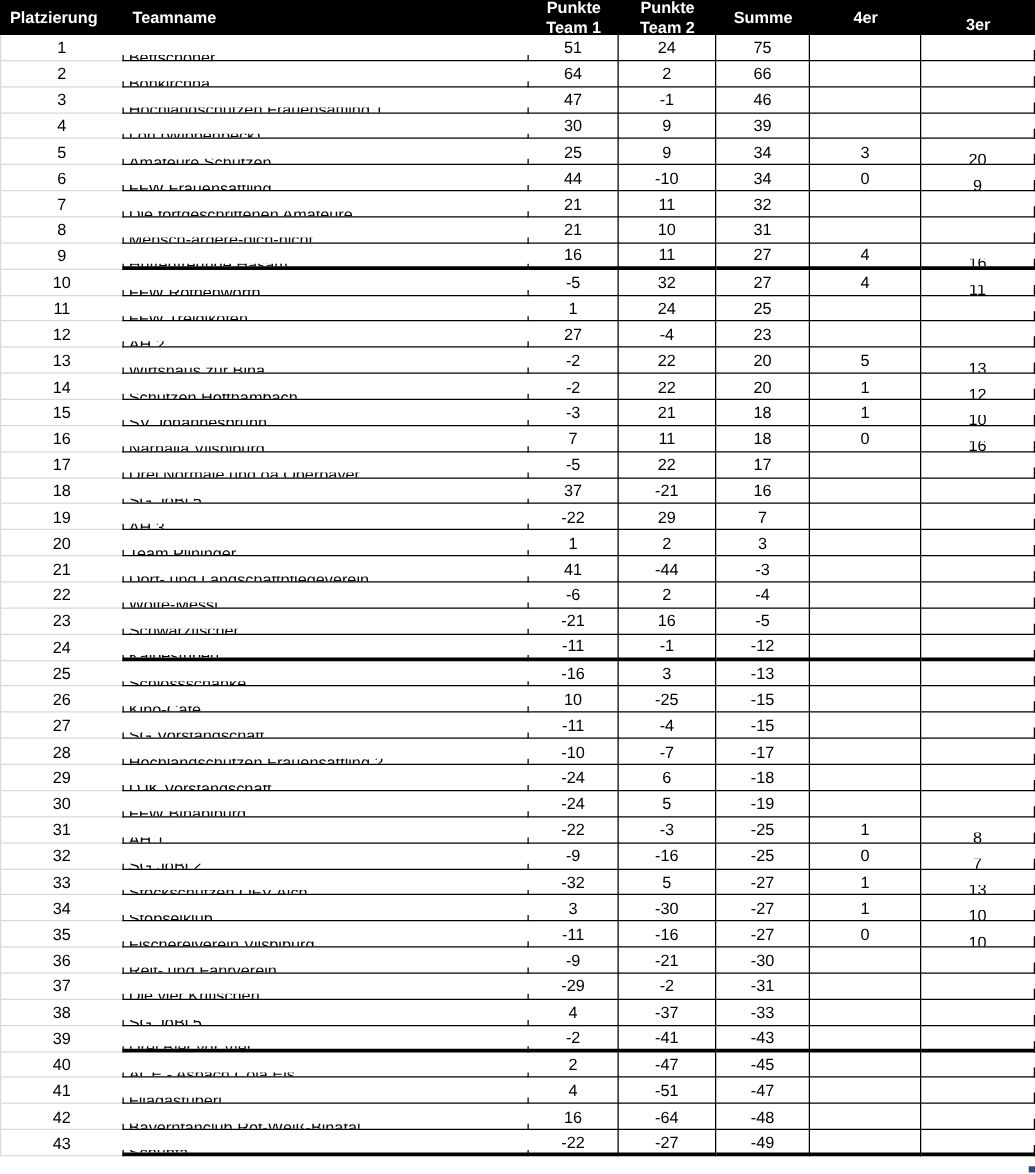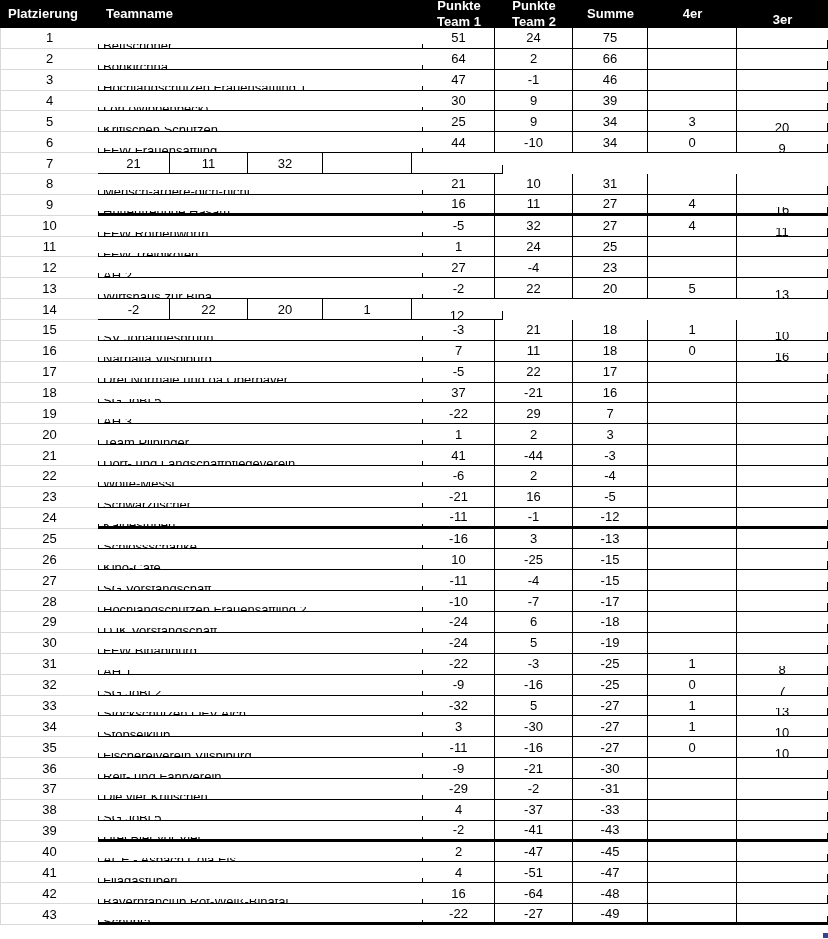--- a/index.html
+++ b/index.html
@@ -87,38 +87,39 @@
     <div class="cell c-pos  w-pos">4</div>
     <div class="cell c-team w-team">Loh (Wippenbeck)</div>
     <div class="cell c-num  w-p1">30</div>
     <div class="cell c-num  w-p2">9</div>
     <div class="cell c-num  w-sum">39</div>
     <div class="cell c-num  w-4"></div>
     <div class="cell c-num  w-3"></div>
   </div>
       <div class="row">
     <div class="cell c-pos  w-pos">5</div>
-    <div class="cell c-team w-team">Kritischen Schützen</div>
+    <div class="cell c-team w-team">Amateure Schützen</div>
     <div class="cell c-num  w-p1">25</div>
     <div class="cell c-num  w-p2">9</div>
     <div class="cell c-num  w-sum">34</div>
     <div class="cell c-num  w-4">3</div>
     <div class="cell c-num  w-3">20</div>
   </div>
       <div class="row">
     <div class="cell c-pos  w-pos">6</div>
     <div class="cell c-team w-team">FFW Frauensattling</div>
     <div class="cell c-num  w-p1">44</div>
     <div class="cell c-num  w-p2">-10</div>
     <div class="cell c-num  w-sum">34</div>
     <div class="cell c-num  w-4">0</div>
     <div class="cell c-num  w-3">9</div>
   </div>
       <div class="row">
     <div class="cell c-pos  w-pos">7</div>
+    <div class="cell c-team w-team">Die fortgeschrittenen Amateure</div>
     <div class="cell c-num  w-p1">21</div>
     <div class="cell c-num  w-p2">11</div>
     <div class="cell c-num  w-sum">32</div>
     <div class="cell c-num  w-4"></div>
     <div class="cell c-num  w-3"></div>
   </div>
       <div class="row">
     <div class="cell c-pos  w-pos">8</div>
     <div class="cell c-team w-team">Mensch-ärgere-dich-nicht</div>
     <div class="cell c-num  w-p1">21</div>
@@ -167,20 +168,21 @@
     <div class="cell c-pos  w-pos">13</div>
     <div class="cell c-team w-team">Wirtshaus zur Bina</div>
     <div class="cell c-num  w-p1">-2</div>
     <div class="cell c-num  w-p2">22</div>
     <div class="cell c-num  w-sum">20</div>
     <div class="cell c-num  w-4">5</div>
     <div class="cell c-num  w-3">13</div>
   </div>
       <div class="row">
     <div class="cell c-pos  w-pos">14</div>
+    <div class="cell c-team w-team">Schützen Hofthambach</div>
     <div class="cell c-num  w-p1">-2</div>
     <div class="cell c-num  w-p2">22</div>
     <div class="cell c-num  w-sum">20</div>
     <div class="cell c-num  w-4">1</div>
     <div class="cell c-num  w-3">12</div>
   </div>
       <div class="row">
     <div class="cell c-pos  w-pos">15</div>
     <div class="cell c-team w-team">SV Johannesbrunn</div>
     <div class="cell c-num  w-p1">-3</div>

